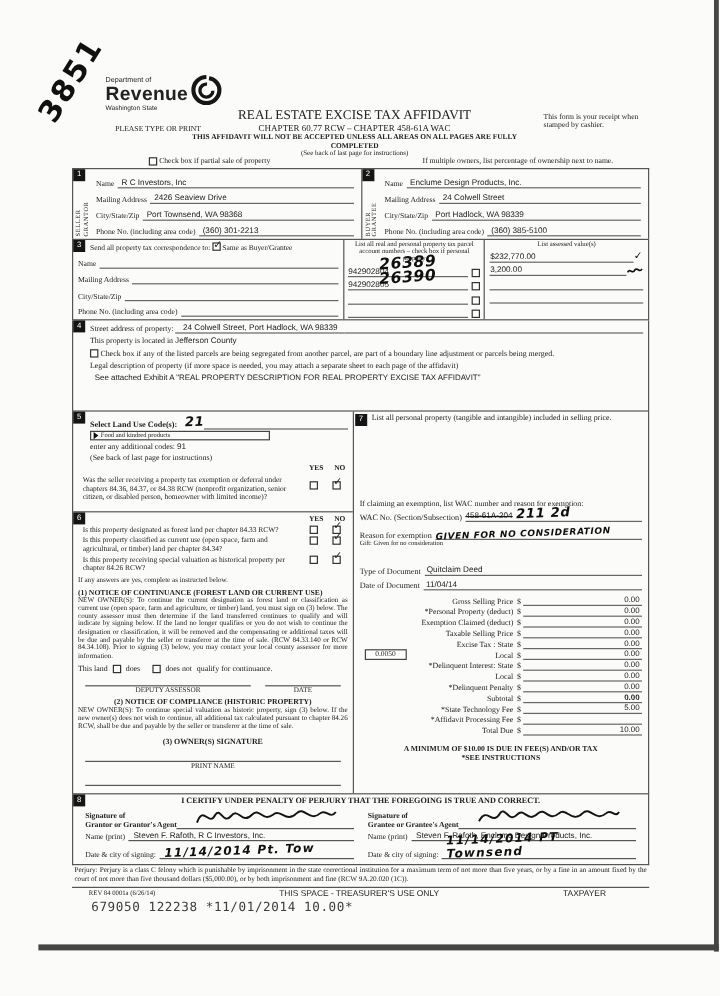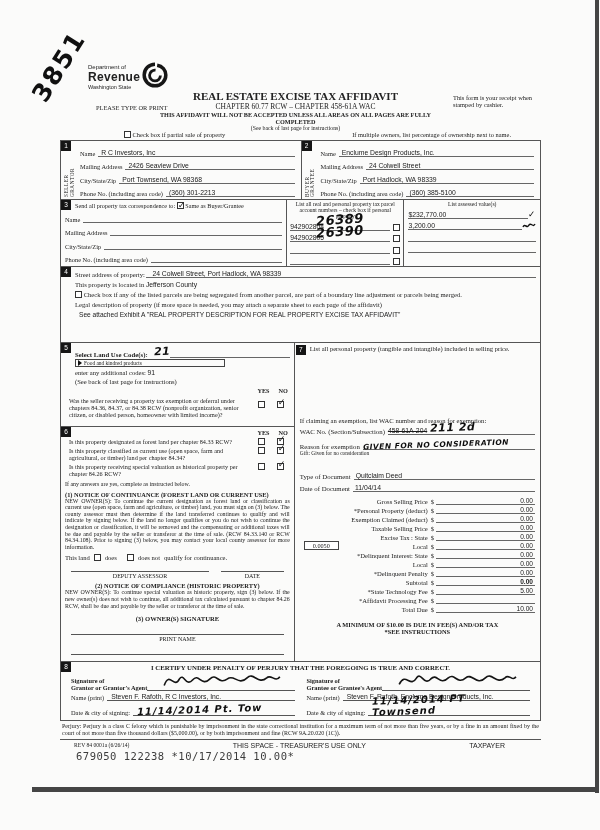--- a/index.html
+++ b/index.html
@@ -11,25 +11,25 @@
   .tv { font-family:"Liberation Sans",sans-serif; font-size:6.8px; color:#1a1a1a; } .small { font-size:6.8px; }
 
   #ledger { position:absolute; left:20px; top:52px; font-size:25px; transform:rotate(-58deg); letter-spacing:2px; }
 
   .form { position:absolute; left:60px; top:60px; width:481px; }
 
   
   .hdr { position:relative; height:68px; }
   .logo { position:absolute; left:28px; top:4px; display:flex; align-items:flex-start; }
   .logo .l1 { font-size:6px; font-family:"Liberation Sans",sans-serif; }
-  .logo .l2 { font-size:12px; font-weight:bold; font-family:"Liberation Sans",sans-serif; letter-spacing:.3px; }
+  .logo .l2 { font-size:16px; font-weight:bold; font-family:"Liberation Sans",sans-serif; letter-spacing:.3px; }
   .logo .l3 { font-size:5.5px; font-family:"Liberation Sans",sans-serif; }
   .logo svg { margin-left:2px; margin-top:-2px; }
   .titles { position:absolute; left:90px; right:100px; top:30px; text-align:center; }
-  .t1 { font-size:11px; font-weight:bold; }
+  .t1 { font-size:11px; font-weight:normal; }
   .t2 { font-size:7.5px; }
   .t3 { font-size:6.2px; font-weight:bold; }
   .t4 { font-size:5.8px; }
   .receipt { position:absolute; right:0; top:34px; width:88px; font-size:6.4px; text-align:left; }
   .ptp { position:absolute; left:36px; top:44px; font-size:6.4px; }
 
   .psrow { display:flex; align-items:center; font-size:6.4px; height:12px; }
   .psrow .c1 { margin-left:64px; }
   .psrow .mo { margin-left:auto; margin-right:30px; }
 
@@ -546,16 +546,16 @@
 
   <div class="perjury">Perjury: Perjury is a class C felony which is punishable by imprisonment in the state correctional institution for a maximum term of not more than five years, or by a fine in an amount fixed by the court of not more than five thousand dollars ($5,000.00), or by both imprisonment and fine (RCW 9A.20.020 (1C)).</div>
 
   <div class="footrow">
     <span class="f1">REV 84 0001a (6/26/14)</span>
     <span class="f2">THIS SPACE - TREASURER'S USE ONLY</span>
     <span class="f3">TAXPAYER</span>
   </div>
 </div>
 
-<div id="stamp">679050 122238 *10/17/2014 10.00*</div>
+<div id="stamp">679050 122238 *11/01/2014 10.00*</div>
 
 <div class="scan-right"></div>
 <div class="scan-bottom"></div>
 
 </body></html>

